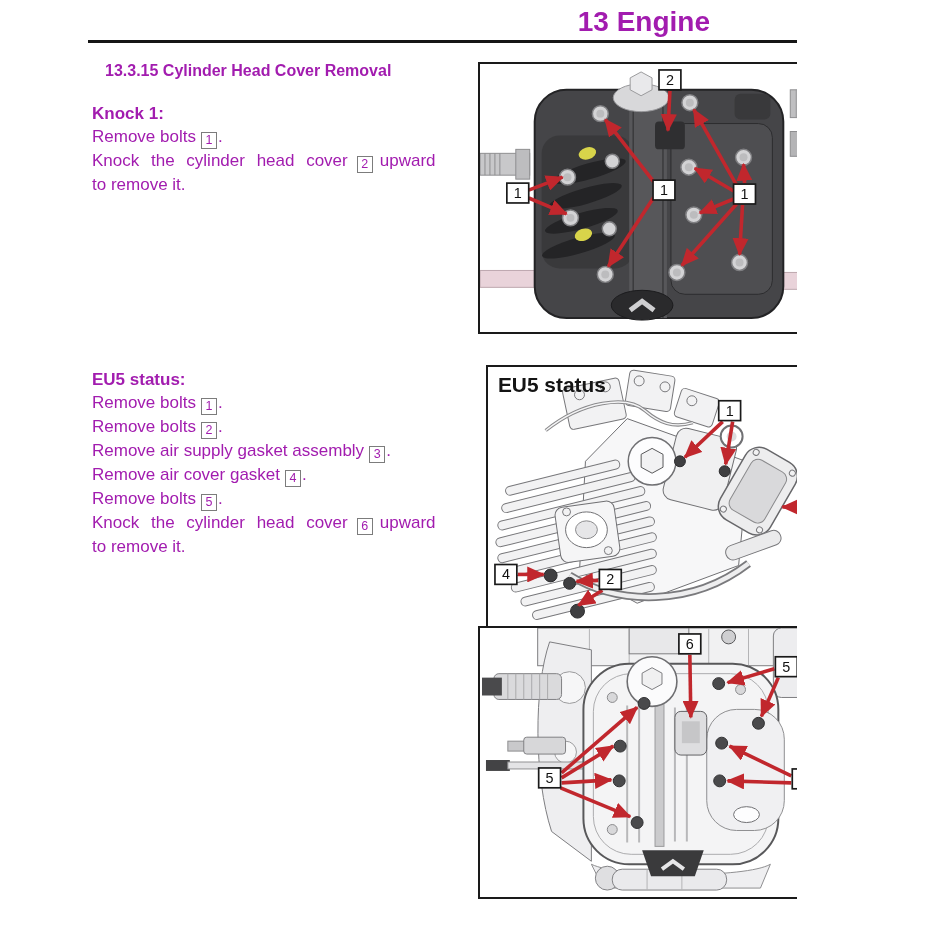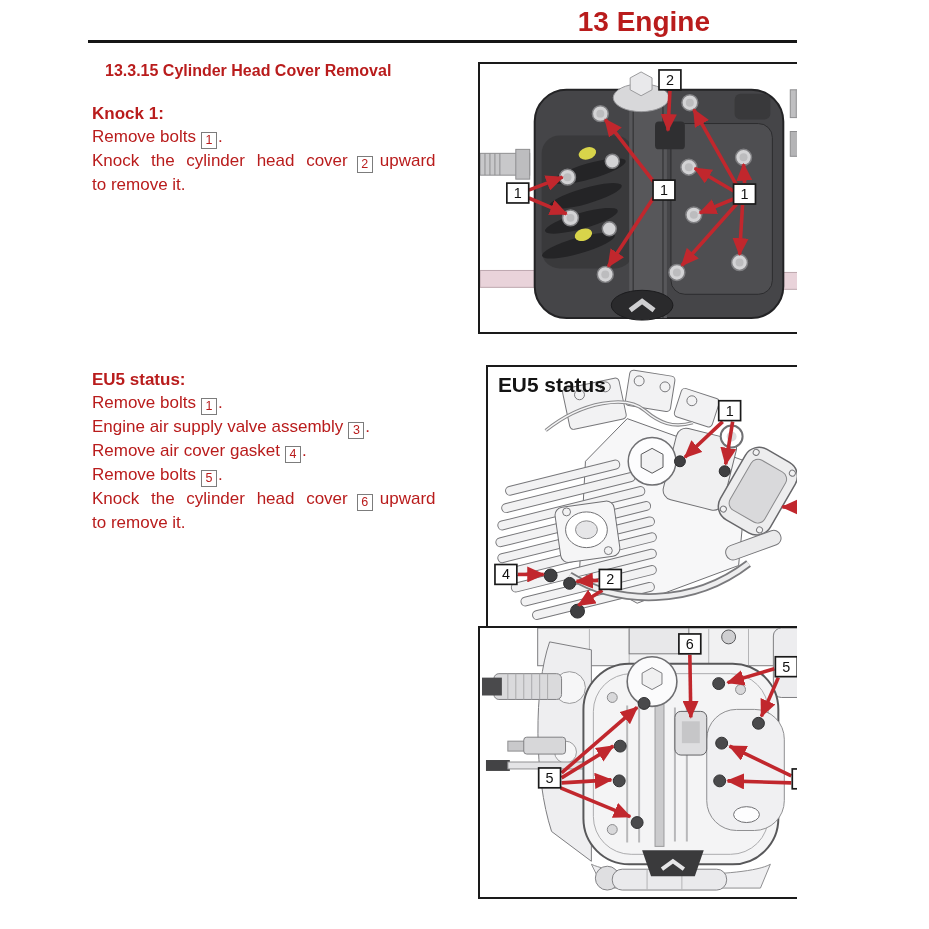--- a/index.html
+++ b/index.html
@@ -1,17 +1,17 @@
 <!DOCTYPE html>
 <html><head>
 <meta charset="utf-8">
 <style>
   html,body{margin:0;padding:0;background:#ffffff;}
   #page{position:relative;width:797px;height:929px;background:#ffffff;overflow:hidden;
-        font-family:"Liberation Sans","DejaVu Sans",sans-serif;color:#b91c1c;}
+        font-family:"Liberation Sans","DejaVu Sans",sans-serif;color:#a21caf;}
   .chapter{position:absolute;top:6px;right:87px;font-size:28px;font-weight:bold;letter-spacing:0px;}
   .rule{position:absolute;left:88px;top:40px;width:754px;height:3px;background:#161616;}
   .section-title{position:absolute;left:92px;top:62px;width:380px;font-size:16px;font-weight:bold;margin-left:13px;}
   .textblock{position:absolute;left:92px;width:369px;font-size:17px;line-height:23.4px;}
   #status1{top:102px;}
   #eu5{top:358px;margin-top:10px;}
   .bold{font-weight:bold;}
   .line{white-space:nowrap;}
   .just{word-spacing:7px;}
   .ref{display:inline-block;box-sizing:border-box;min-width:16px;height:17px;line-height:15px;
@@ -41,21 +41,22 @@
   <div class="textblock" id="status1">
     <div class="bold">Knock 1:</div>
     <div class="line"><span>Remove bolts</span><span class="ref">1</span><span>.</span></div>
     <div class="line just"><span>Knock the cylinder head cover</span><span class="ref">2</span><span>upward</span></div>
     <div class="line">to remove it.</div>
   </div>
 
   <div class="textblock" id="eu5">
     <div class="bold">EU5 status:</div>
     <div class="line"><span>Remove bolts</span><span class="ref">1</span><span>.</span></div>
-    <div class="line"><span>Engine air supply valve assembly</span><span class="ref">3</span><span>.</span></div>
+    <div class="line"><span>Remove bolts</span><span class="ref">2</span><span>.</span></div>
+    <div class="line"><span>Remove air supply gasket assembly</span><span class="ref">3</span><span>.</span></div>
     <div class="line"><span>Remove air cover gasket</span><span class="ref">4</span><span>.</span></div>
     <div class="line"><span>Remove bolts</span><span class="ref">5</span><span>.</span></div>
     <div class="line just"><span>Knock the cylinder head cover</span><span class="ref">6</span><span>upward</span></div>
     <div class="line">to remove it.</div>
   </div>
 
   <figure class="fig" id="fig1" style="margin:0">
   <svg viewBox="0 0 362 270" preserveAspectRatio="none">
     <defs>
       <marker id="ah1" markerWidth="5" markerHeight="4.5" refX="4.6" refY="2.25" orient="auto">

